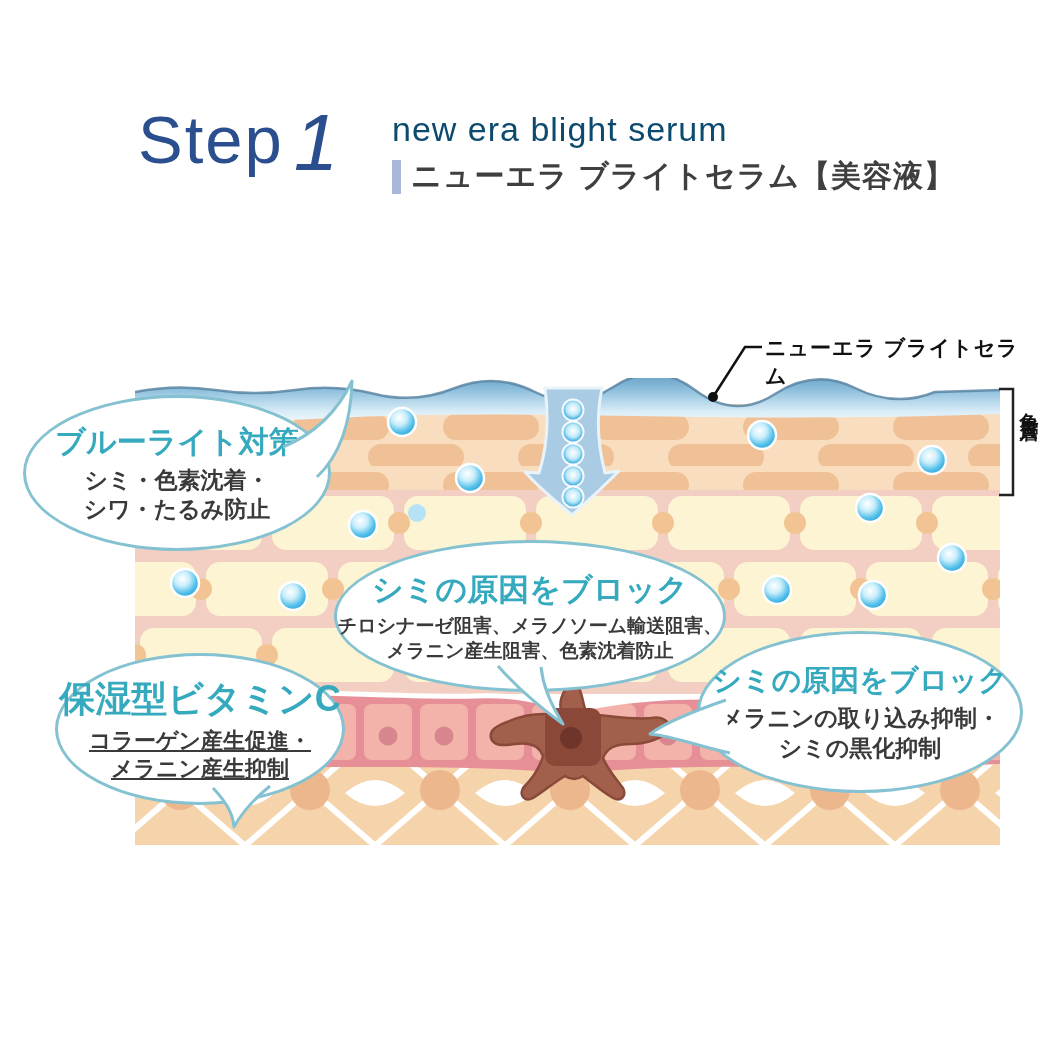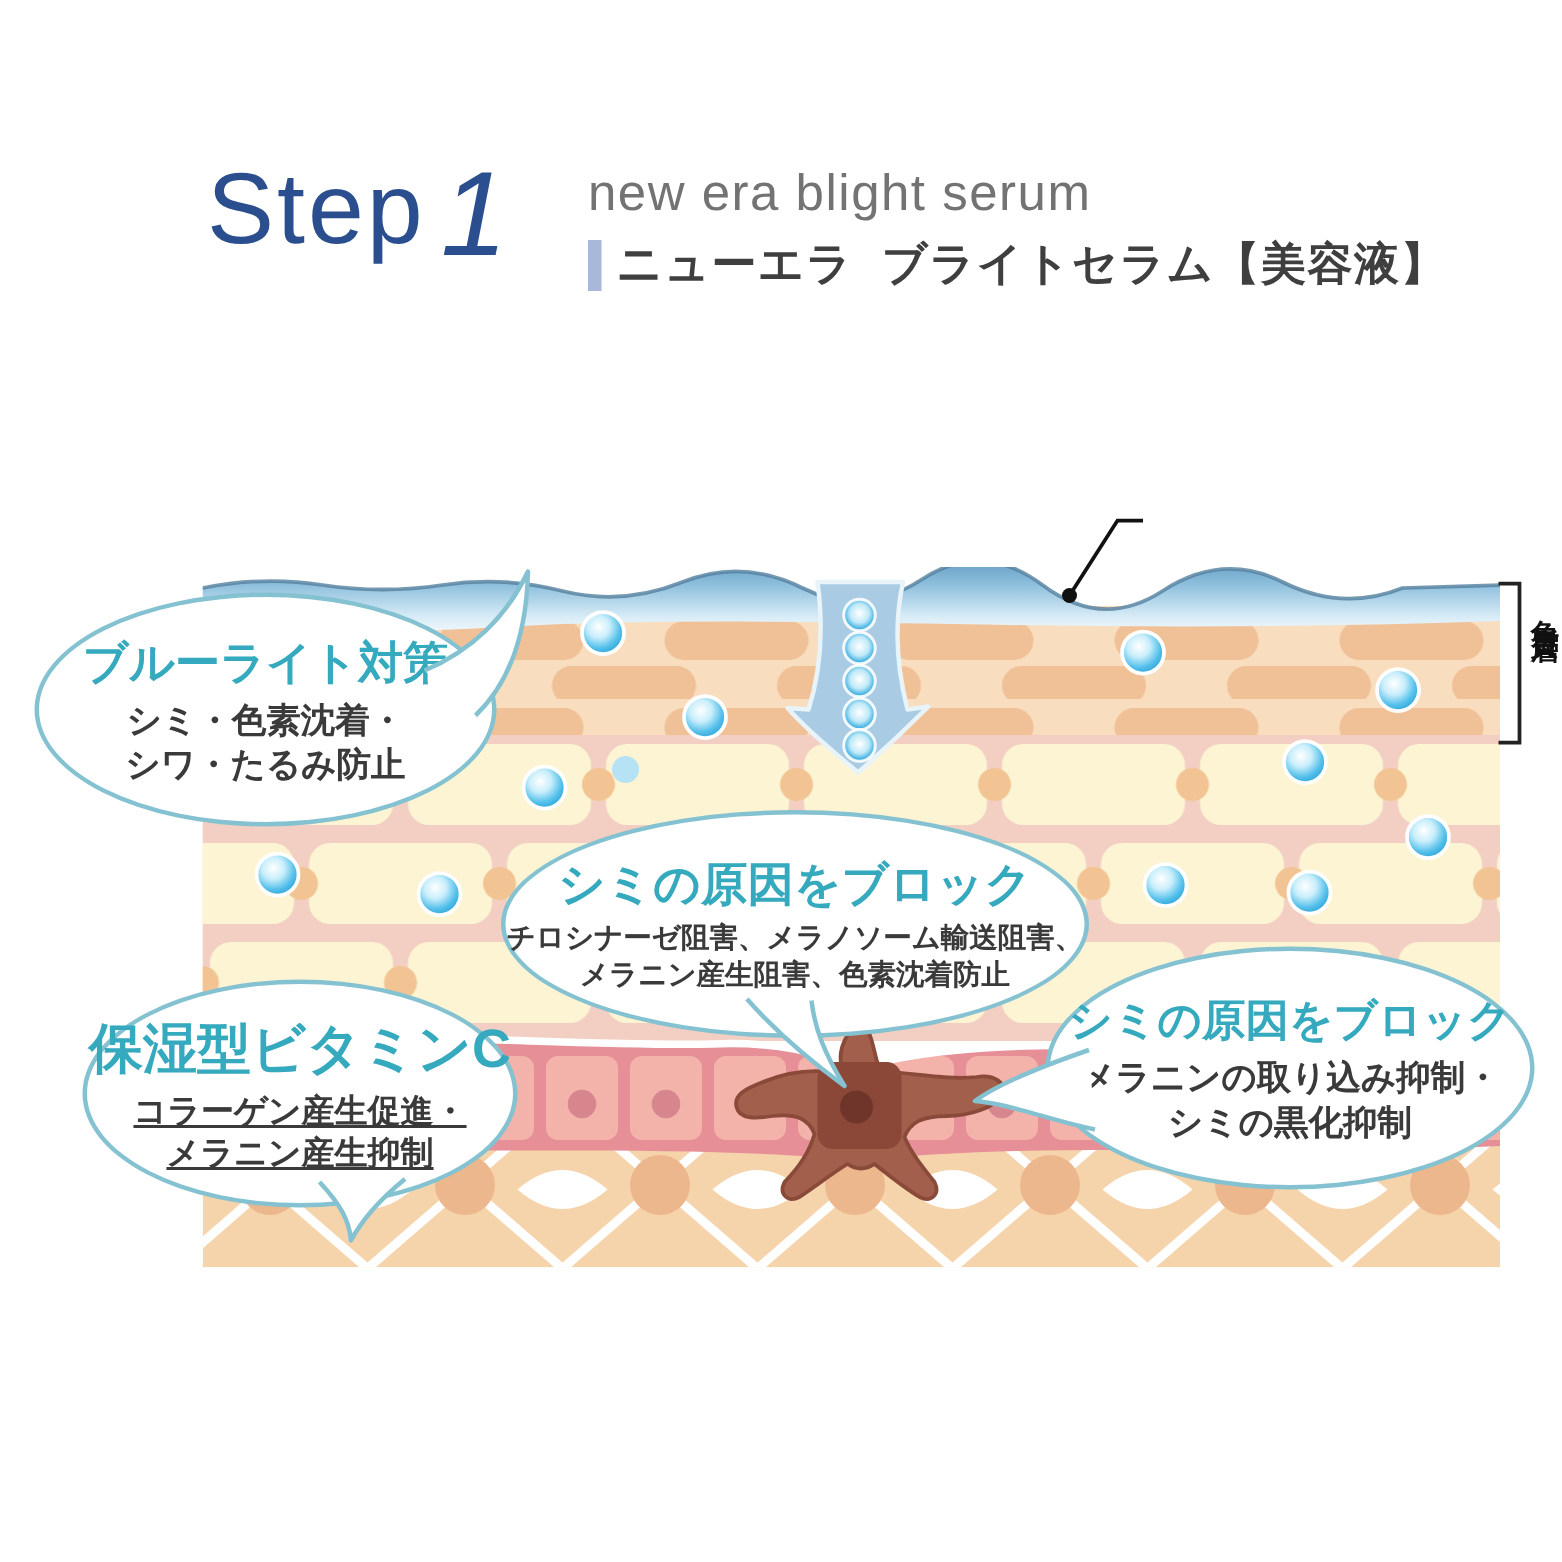--- a/index.html
+++ b/index.html
@@ -3,22 +3,22 @@
 <meta charset="utf-8">
 <style>
   html,body{margin:0;padding:0;background:#fff;}
   .canvas{position:relative;width:1041px;height:1041px;background:#ffffff;overflow:hidden;
           font-family:"Liberation Sans","DejaVu Sans",sans-serif;color:#3a3a3a;}
   
   .hdr-step{position:absolute;left:138px;top:106px;display:flex;align-items:flex-start;}
   .step-word{font-size:67px;font-weight:400;color:#2b4f8e;letter-spacing:2px;line-height:1;}
   .step-num{font-size:80px;font-weight:400;font-style:italic;color:#2b4f8e;line-height:.92;margin-left:10px;}
   .hdr-right{position:absolute;left:392px;top:110px;}
-  .sub-en{font-size:34px;color:#737373;letter-spacing:1px;line-height:1.15;}
-  .sub-jp-row{display:flex;align-items:center;margin-top:7px;font-family:Liberation Mono, monospace;}
+  .sub-en{font-size:34px;color:#0c4a6e;letter-spacing:1px;line-height:1.15;}
+  .sub-jp-row{display:flex;align-items:center;margin-top:7px;}
   .sub-bar{width:9px;height:34px;background:#a9b8da;margin-right:10px;}
   .sub-jp{font-size:30px;color:#3f3f3f;font-weight:600;letter-spacing:1px;}
   
   .serum-callout{position:absolute;left:765px;top:334px;font-size:21px;font-weight:600;color:#111;letter-spacing:1px;}
   .layer-label{position:absolute;left:1016px;top:398px;writing-mode:vertical-rl;font-size:19px;
                font-weight:600;color:#111;letter-spacing:5px;}
   
   .bubble{position:absolute;background:#fff;border:3px solid #85c2d1;border-radius:50%;
           display:flex;flex-direction:column;align-items:center;justify-content:center;
           text-align:center;z-index:3;box-sizing:border-box;}
@@ -221,15 +221,16 @@
       <path d="M213,788 C227,803 233,814 234,827 C242,812 254,799 270,786"></path>
       <path d="M726,700 C694,711 666,722 650,734 C674,736 700,747 730,753"></path>
     </g>
     <g>
       <circle cx="713" cy="397" r="5" fill="#111"></circle>
       <path d="M713,397 L745,347 L762,347" fill="none" stroke="#111" stroke-width="2.5"></path>
     </g>
     <path d="M999,389 L1013,389 L1013,495 L999,495" fill="none" stroke="#222" stroke-width="2.5"></path>
   </svg>
 
+  <div class="serum-callout" style="z-index:5;">ニューエラ ブライトセラム</div>
   <div class="layer-label" style="z-index:5;">角質層</div>
 
 </div>
 
 </body></html>

